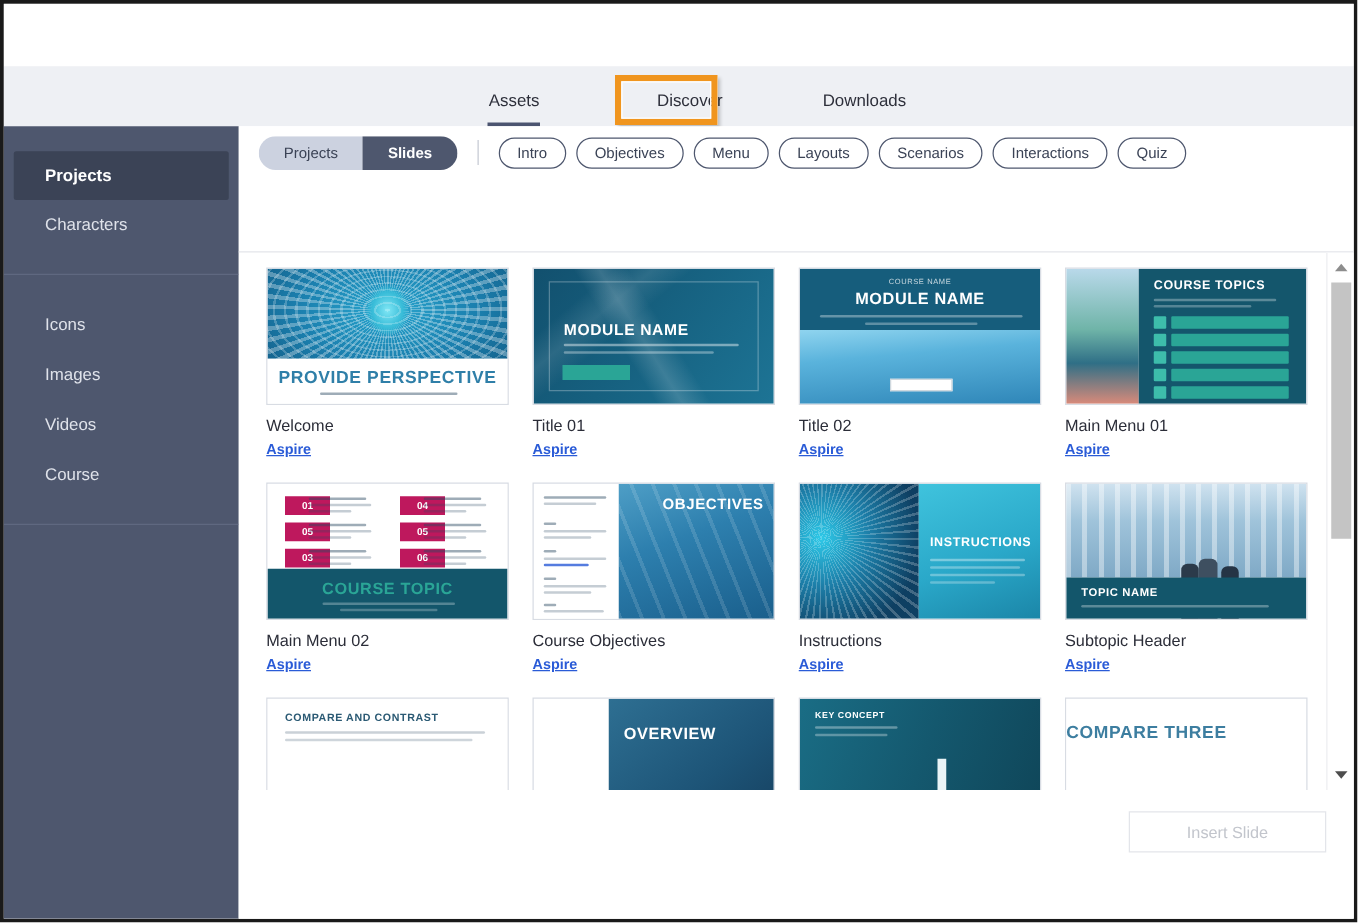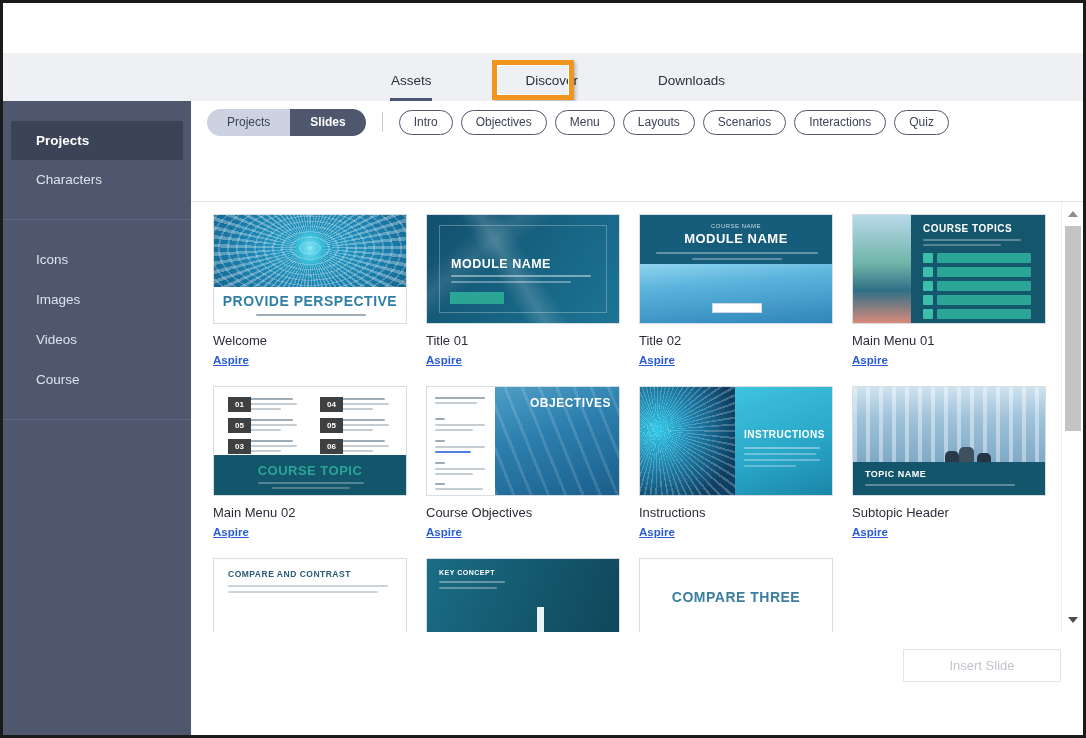--- a/index.html
+++ b/index.html
@@ -223,21 +223,21 @@
   
   .t-mm1-l { position:absolute; left:0;top:0;width:58px;bottom:0;
     background: linear-gradient(180deg,#b9d9ea 0%,#6fb4a8 45%,#2f6f86 70%,#d88a7a 100%); }
   .t-mm1-r { position:absolute; left:58px;top:0;right:0;bottom:0; background:#14566c; }
   .mm1-bar { position:absolute; height:10px; background:#2aa596; border-radius:1px; }
   .mm1-ico { position:absolute; width:10px; height:10px; background:#3dbdab; border-radius:1px; }
 
   
   .t-mm2-top { position:absolute; left:0;top:0;right:0;height:68px; background:#fff; }
   .t-mm2-bot { position:absolute; left:0;top:68px;right:0;bottom:0; background:#13566b; }
-  .num-chip { position:absolute; width:23px; height:15px; background:#404040; color:#fff;
+  .num-chip { position:absolute; width:36px; height:15px; background:#be185d; color:#fff;
     font-size:8px; font-weight:bold; display:flex; align-items:center; justify-content:center; }
 
   
   .t-obj-l { position:absolute; left:0;top:0;width:68px;bottom:0; background:#fff; }
   .t-obj-r { position:absolute; left:68px;top:0;right:0;bottom:0;
     background: linear-gradient(160deg,#4e9ec6 0%,#2d7fae 40%,#1a5f8c 100%); }
   .t-obj-r::after{content:"";position:absolute;inset:0;
     background: repeating-linear-gradient(68deg, rgba(255,255,255,.13) 0 3px, rgba(255,255,255,0) 3px 16px);}
 
   
@@ -550,33 +550,40 @@
           <div class="card">
             <div class="thumb">
               <div class="t-cc"></div>
               <div class="tx" style="left:14px;top:10px;font-size:8.5px;color:#2b5a74;">COMPARE AND CONTRAST</div>
               <div class="blurline dark" style="left:14px;top:26px;width:160px;opacity:.55;"></div>
               <div class="blurline dark" style="left:14px;top:32px;width:150px;opacity:.5;"></div>
             </div>
           </div>
           <div class="card">
             <div class="thumb">
+              <div class="t-ov-l"></div>
+              <div class="t-ov-r"></div>
+              <div class="tx" style="left:72px;top:20px;font-size:13px;">OVERVIEW</div>
+            </div>
+          </div>
+          <div class="card">
+            <div class="thumb">
               <div class="t-key"></div>
               <div class="tx" style="left:12px;top:10px;font-size:7px;">KEY CONCEPT</div>
               <div class="blurline" style="left:12px;top:22px;width:66px;opacity:.55;"></div>
               <div class="blurline" style="left:12px;top:28px;width:58px;opacity:.5;"></div>
 
               <div class="bar3" style="left:110px;width:7px;height:60px;background:#e9f4f7;"></div>
 
             </div>
           </div>
           <div class="card">
             <div class="thumb">
               <div class="t-c3"></div>
-              <div class="tx" style="left:0;right:0;top:30px;text-align:center;font-size:14px;color:#3d7ea0;">COMPARE THREE</div>
+              <div class="tx" style="left:0;right:0;top:18px;font-size:14px;color:#3d7ea0;">COMPARE THREE</div>
             </div>
           </div>
 
         </div>
       </div>
 
       <div class="scrollbar">
         <div class="sb-btn up">
           <span class="sb-arrow u"></span>
         </div>

